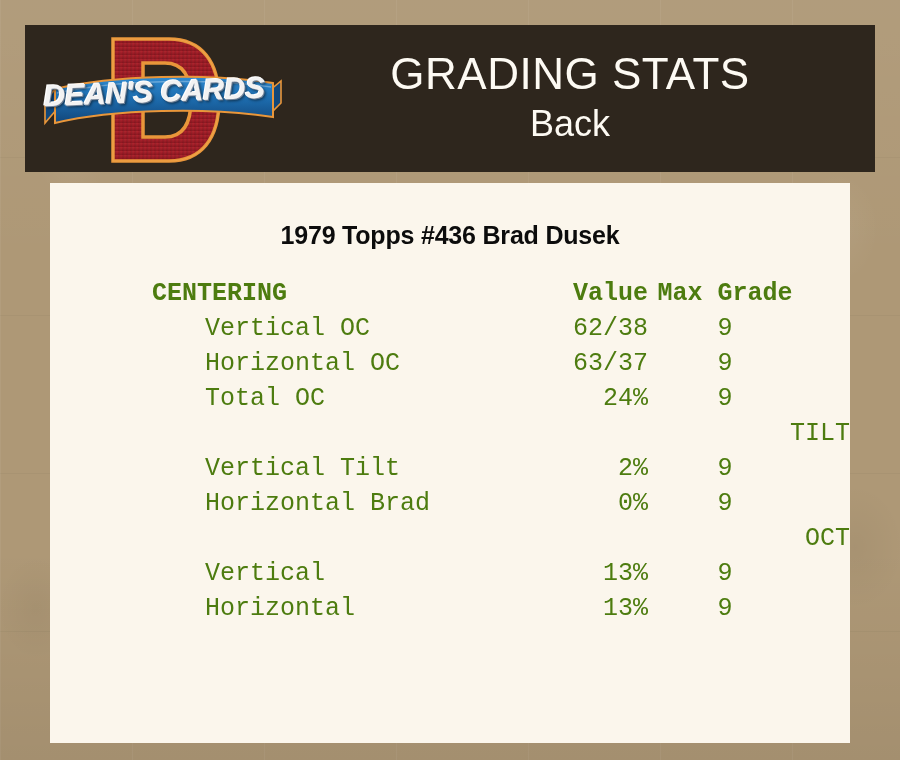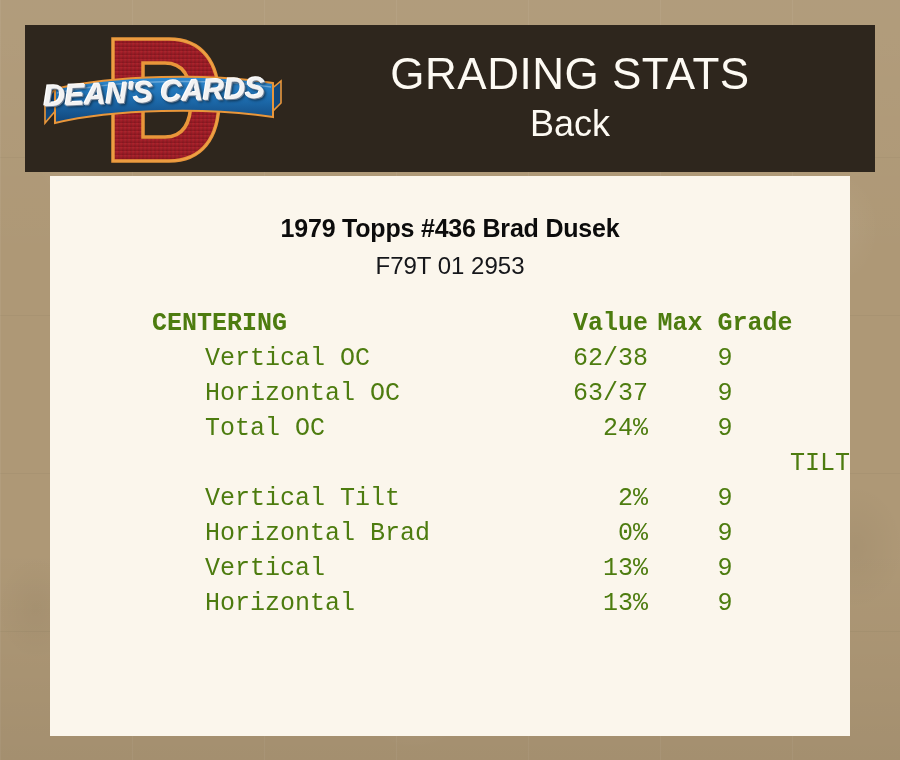--- a/index.html
+++ b/index.html
@@ -121,21 +121,21 @@
     font-size: 36px;
     font-weight: normal;
     line-height: 1.25;
     margin-top: 4px;
   }
 
   
   #content-panel {
     position: absolute;
     left: 50px;
-    top: 176px;
+    top: 183px;
     width: 800px;
     height: 560px;
     background: #fbf6ec;
     z-index: 2;
     box-sizing: border-box;
   }
 
   #card-heading {
     text-align: center;
     margin-top: 38px;
@@ -243,21 +243,20 @@
   <div id="header-titles">
     <div id="page-title">GRADING STATS</div>
     <div id="page-subtitle">Back</div>
   </div>
 </div>
 
 <div id="content-panel">
 
   <div id="card-heading">1979 Topps #436 Brad Dusek</div>
 
-  <div id="card-serial">F79T 01 2953</div>
 
   <table id="stats-table">
     <colgroup>
       <col class="c-label">
         <col class="c-value">
         <col class="c-grade">
     </colgroup>
     <thead>
       <tr>
         <th class="th-label">CENTERING</th>
@@ -287,20 +286,23 @@
         <tr>
           <td class="td-label">Vertical Tilt</td>
           <td class="td-value">2%</td>
           <td class="td-grade">9</td>
         </tr>
         <tr>
           <td class="td-label">Horizontal Brad</td>
           <td class="td-value">0%</td>
           <td class="td-grade">9</td>
         </tr>
+        <tr class="section-row">
+          <td colspan="3">OCT</td>
+        </tr>
         <tr>
           <td class="td-label">Vertical</td>
           <td class="td-value">13%</td>
           <td class="td-grade">9</td>
         </tr>
         <tr>
           <td class="td-label">Horizontal</td>
           <td class="td-value">13%</td>
           <td class="td-grade">9</td>
         </tr>

